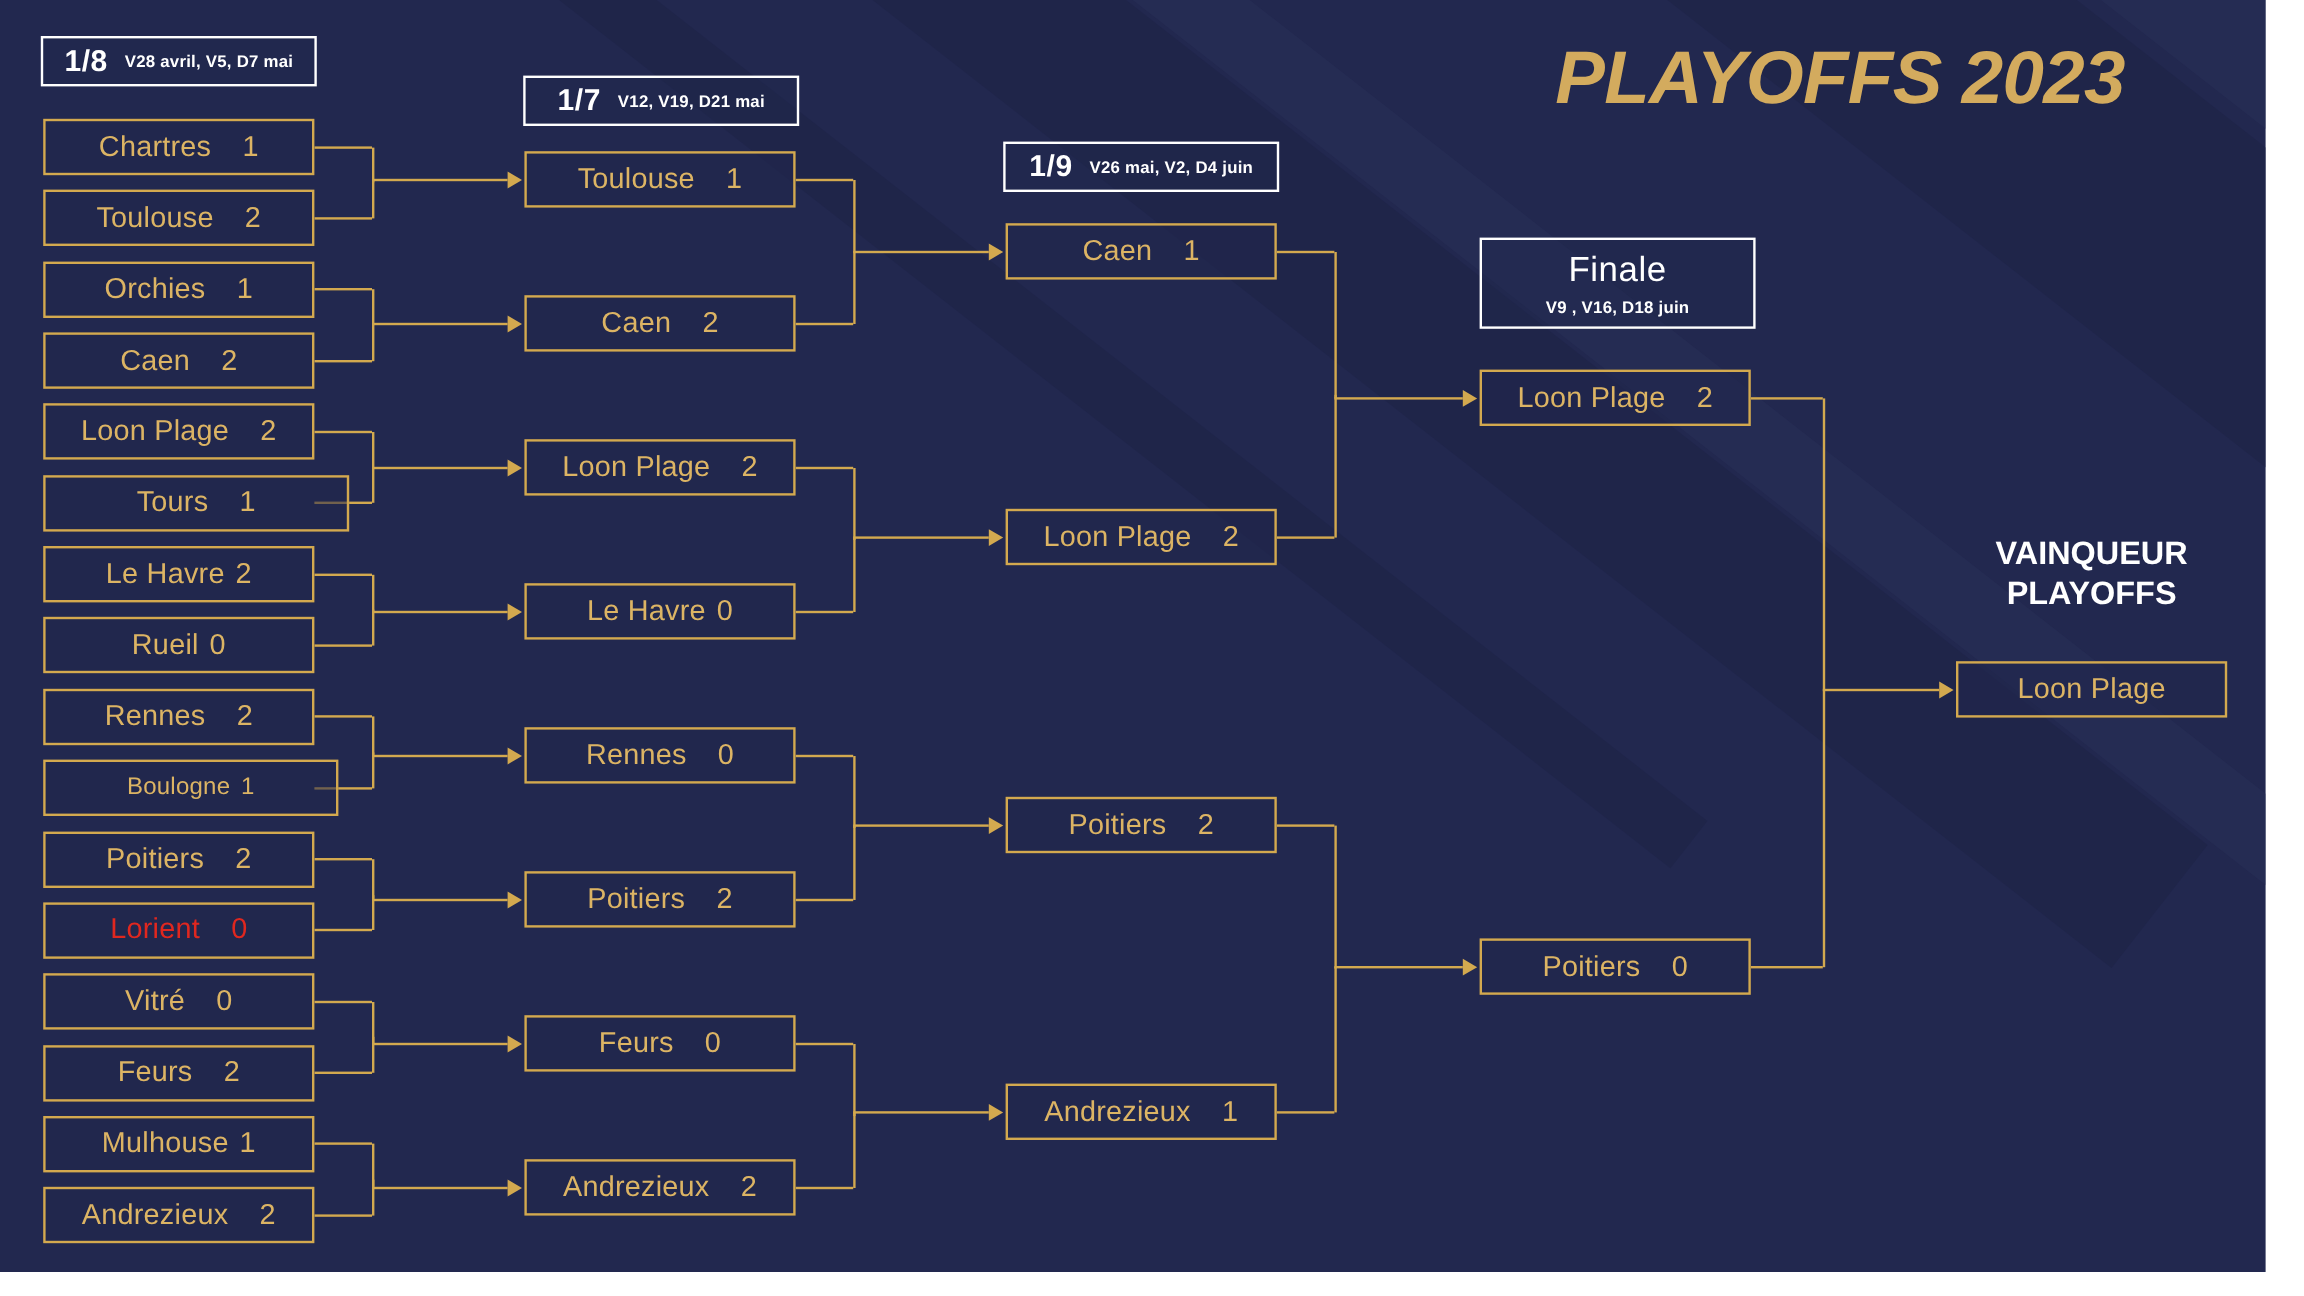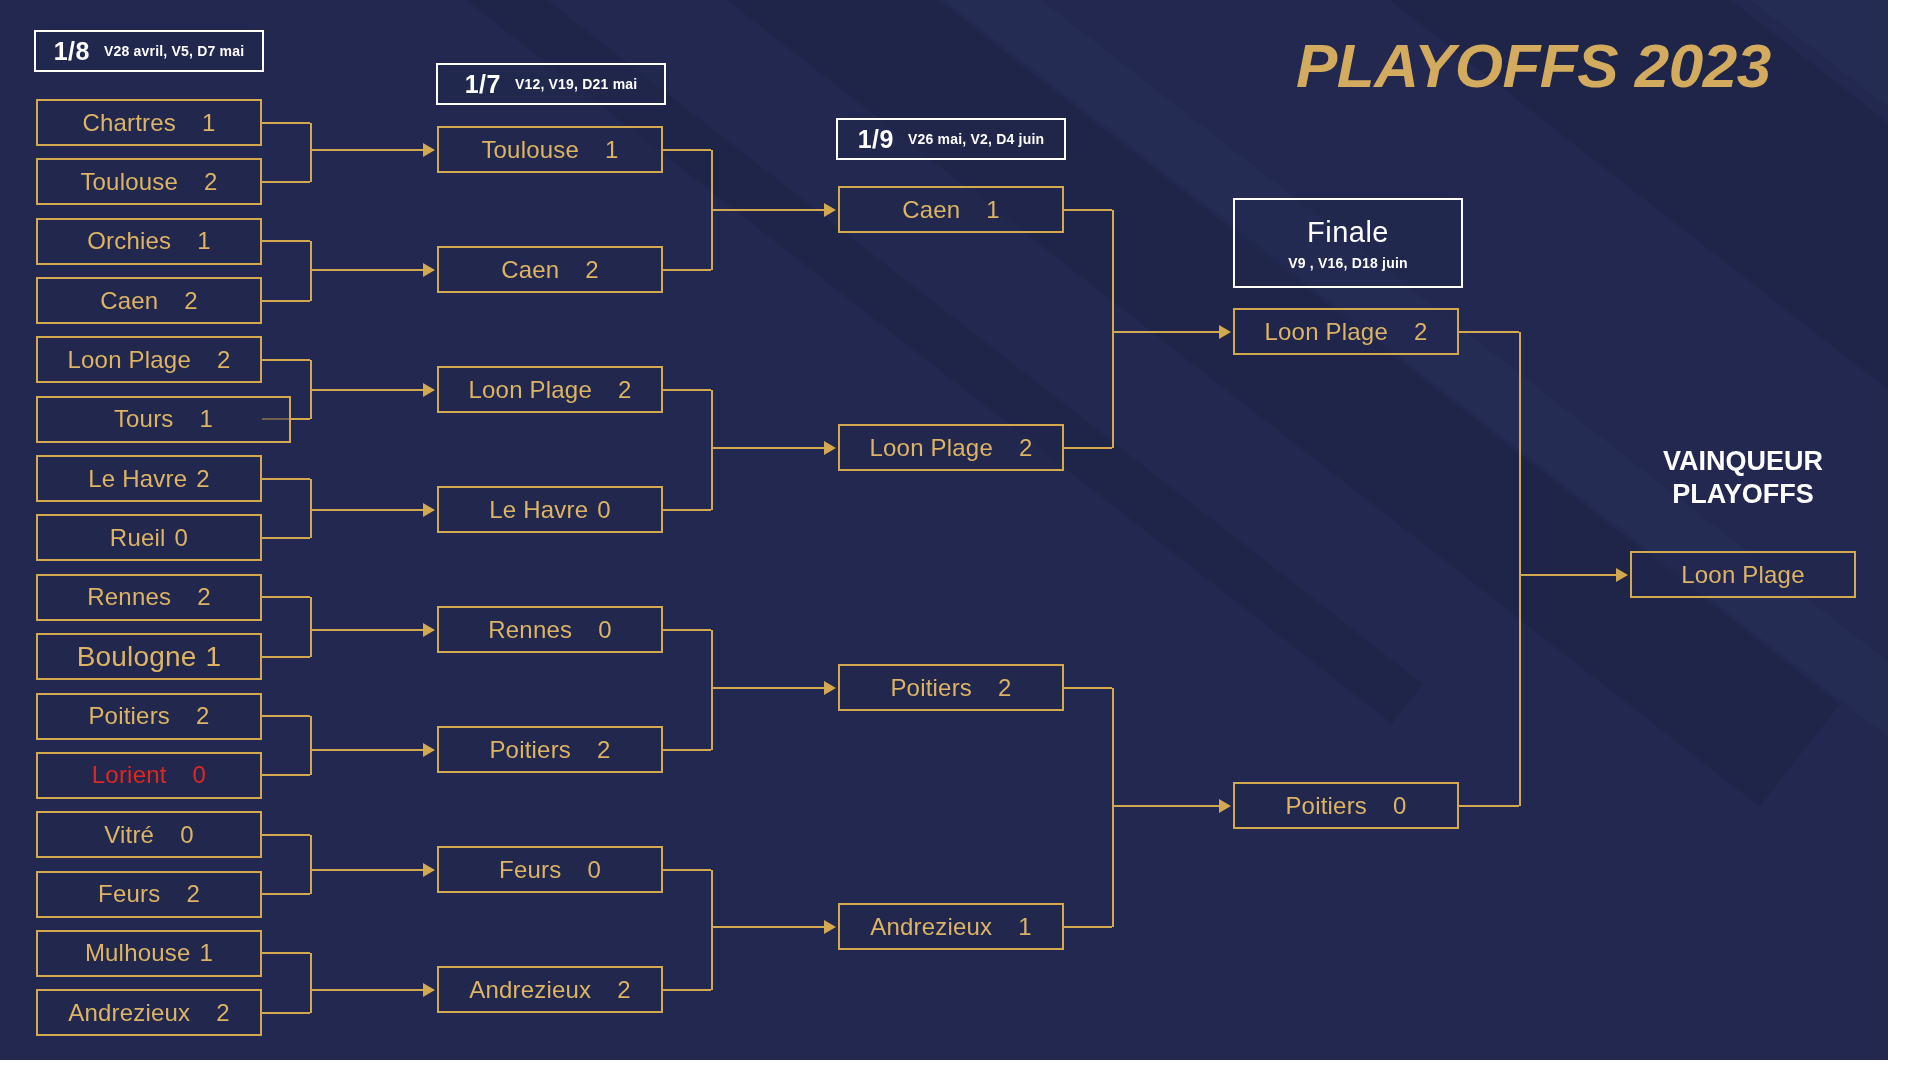--- a/index.html
+++ b/index.html
@@ -84,21 +84,21 @@
     <span class="dt">V28 avril, V5, D7 mai</span>
   </div>
   <div class="hdr" id="hdr-qf" style="left: 436px; top: 63px; width: 230px; height: 42px;">
     <span class="rd">1/7</span>
     <span class="dt">V12, V19, D21 mai</span>
   </div>
   <div class="hdr" id="hdr-sf" style="left: 836px; top: 118px; width: 230px; height: 42px;">
     <span class="rd">1/9</span>
     <span class="dt">V26 mai, V2, D4 juin</span>
   </div>
-  <div class="hdr fin" id="hdr-final" style="left: 1233px; top: 198px; width: 230px; height: 90px;">
+  <div class="hdr fin" id="hdr-final" style="left: 1233px; top: 198px; width: 230px; height: 76px;">
     <span class="rd">Finale</span>
     <span class="dt">V9 , V16, D18 juin</span>
   </div>
 
   <div class="winlbl" style="left: 1630px; top: 445px; width: 226px;">
     <div>VAINQUEUR</div>
     <div>PLAYOFFS</div>
   </div>
 
   <div id="conn">
@@ -222,21 +222,21 @@
         <span class="sc">2</span>
       </div>
       <div class="bx tight" style="left: 36px; top: 514.45px; width: 226px; height: 47px; font-size: 24px;">
         <span class="nm">Rueil</span>
         <span class="sc">0</span>
       </div>
       <div class="bx wide-gap" style="left: 36px; top: 573.8px; width: 226px; height: 47px; font-size: 24px;">
         <span class="nm">Rennes</span>
         <span class="sc">2</span>
       </div>
-      <div class="bx tight" style="left: 36px; top: 633.15px; width: 226px; height: 47px; font-size: 28px;">
+      <div class="bx tight" style="left: 36px; top: 633.15px; width: 246px; height: 47px; font-size: 20px;">
         <span class="nm">Boulogne</span>
         <span class="sc">1</span>
       </div>
       <div class="bx wide-gap" style="left: 36px; top: 692.5px; width: 226px; height: 47px; font-size: 24px;">
         <span class="nm">Poitiers</span>
         <span class="sc">2</span>
       </div>
       <div class="bx wide-gap elim" style="left: 36px; top: 751.85px; width: 226px; height: 47px; font-size: 24px;">
         <span class="nm">Lorient</span>
         <span class="sc">0</span>

